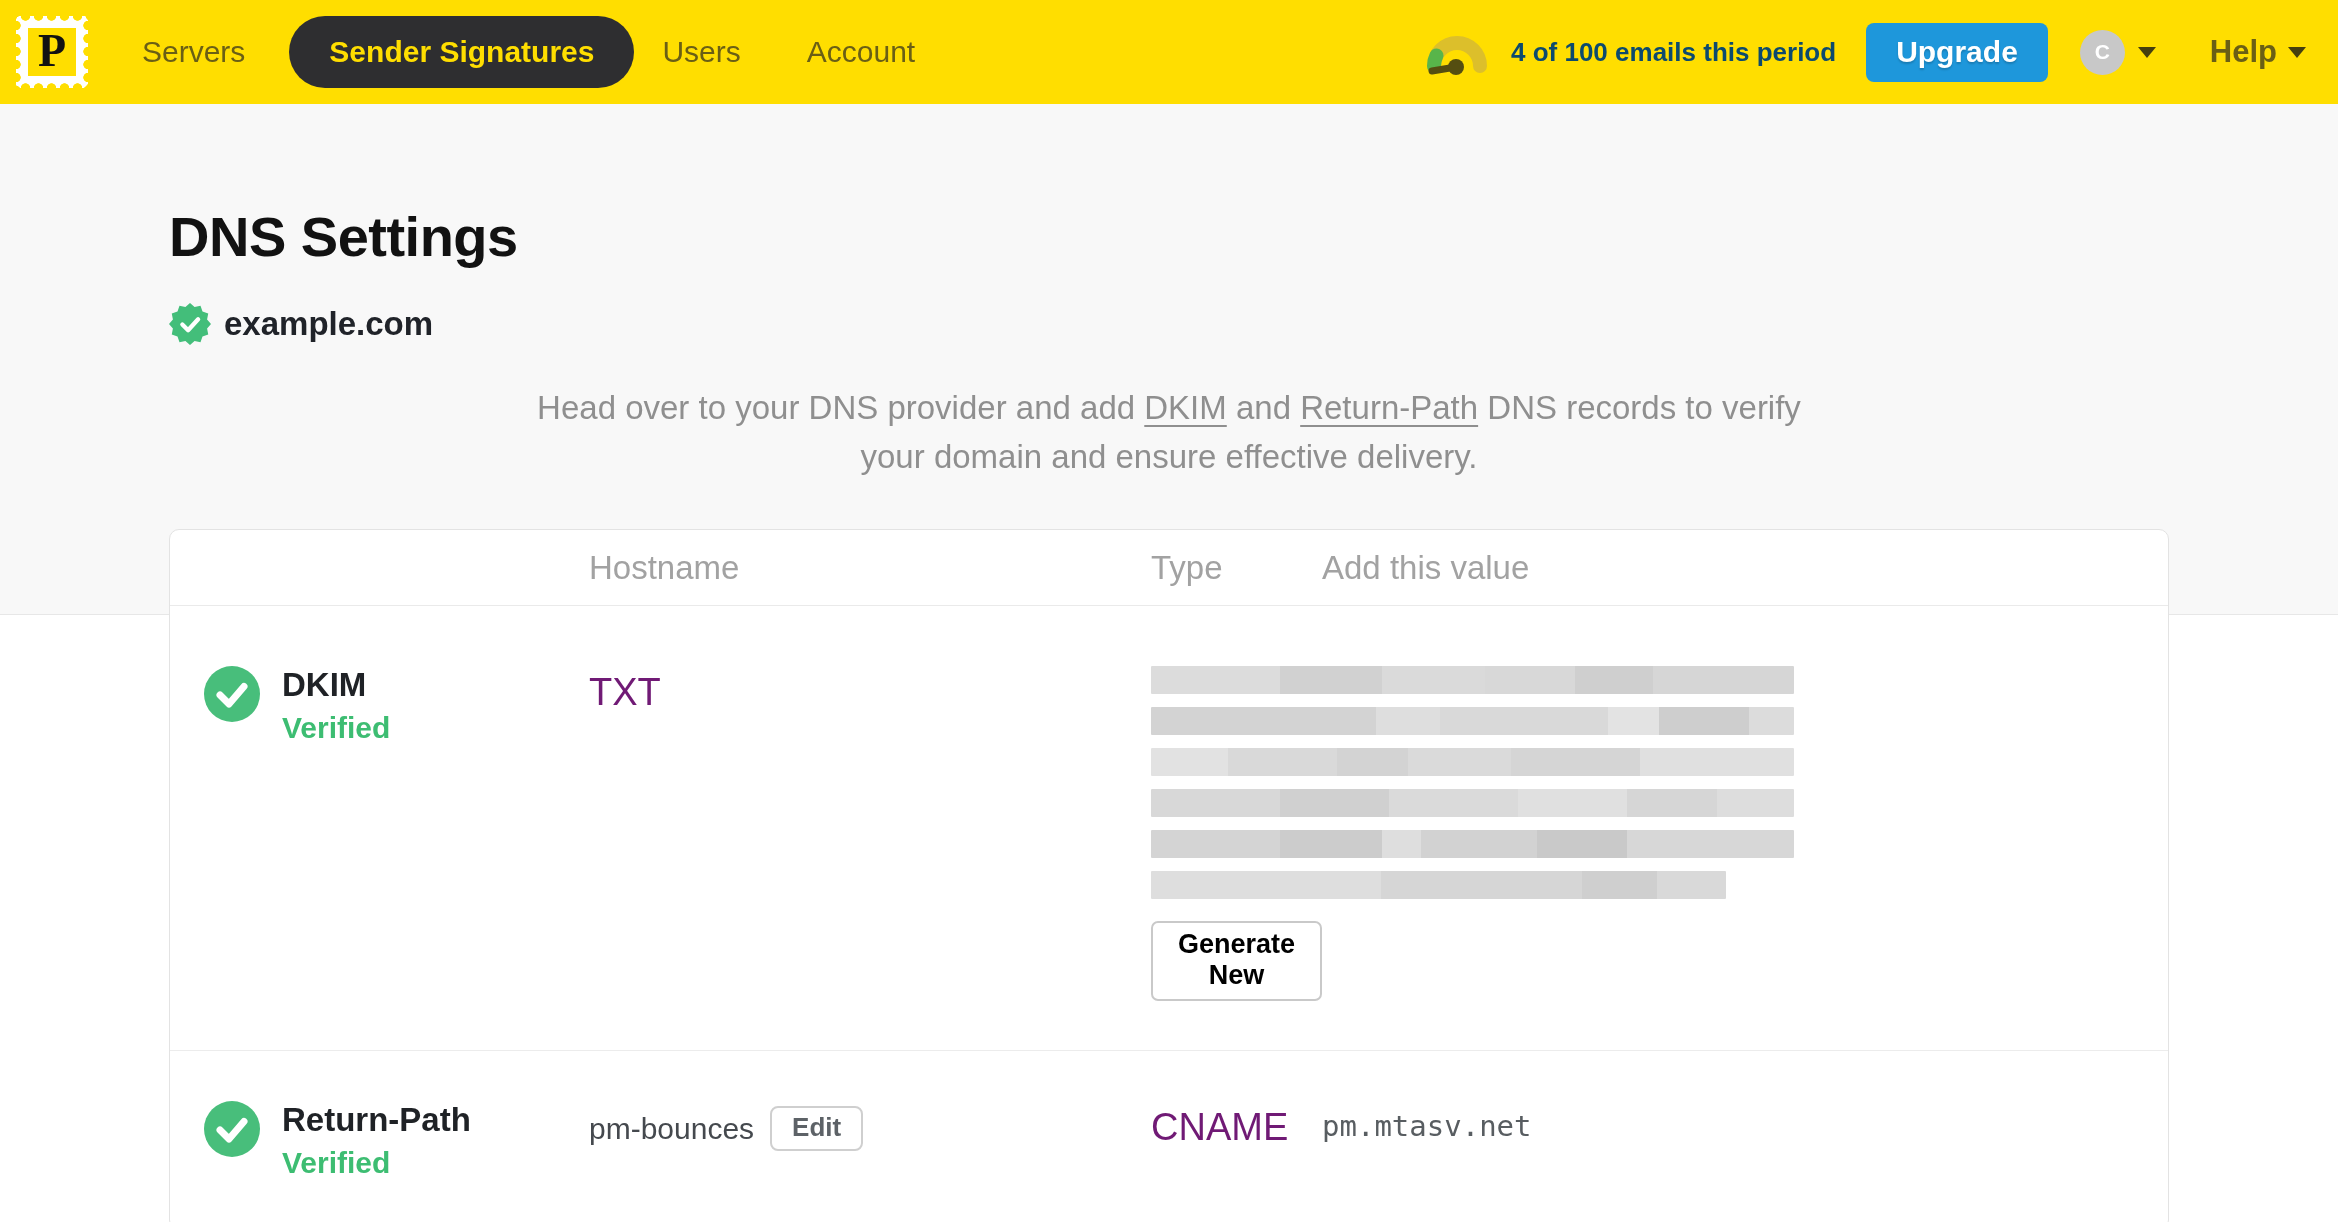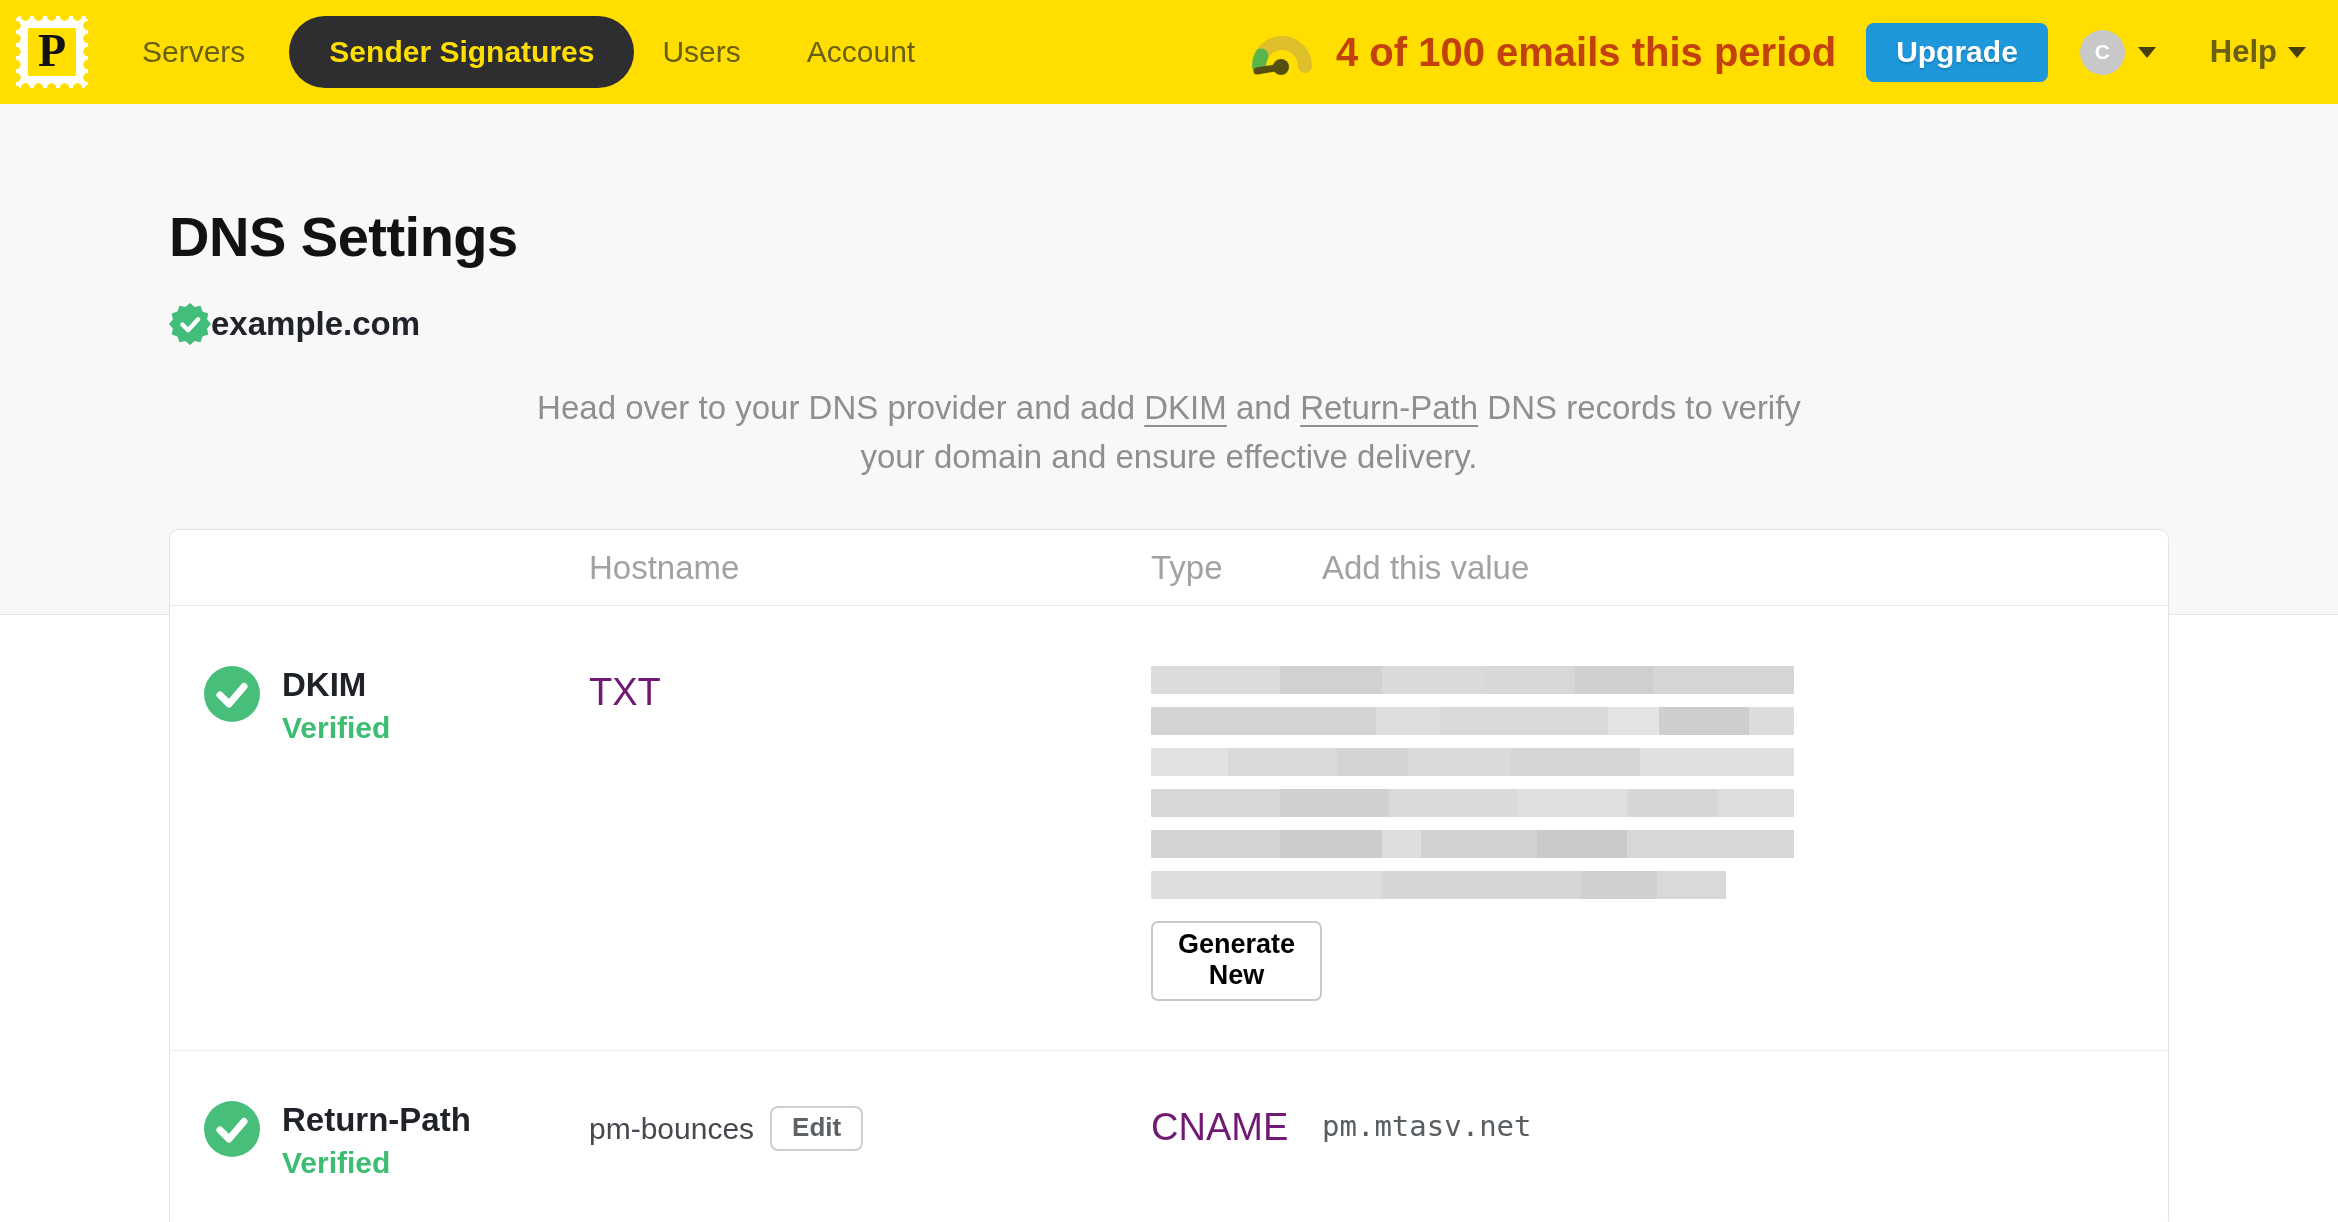--- a/index.html
+++ b/index.html
@@ -42,21 +42,21 @@
     margin-left:44px; background:#2E2E30; color:#FFDE00;
     border-radius:37px; padding:19px 40px; font-size:30px; font-weight:700;
     cursor:pointer; white-space:nowrap;
   }
   .nav-users    { margin-left:28px; }
   .nav-account  { margin-left:66px; }
 
   .top-right { margin-left:auto; display:flex; align-items:center; }
   .gauge { width:62px; height:50px; flex:0 0 auto; }
   .usage {
-    margin-left:24px; font-size:40px; font-weight:700; color:#c2410c;
+    margin-left:24px; font-size:26px; font-weight:700; color:#0c4a6e;
     white-space:nowrap;
   }
   .upgrade-btn {
     margin-left:30px; background:#1E97DB; color:#fff;
     font-family:"Liberation Sans", sans-serif;
     font-size:30px; font-weight:700; border:none; border-radius:8px;
     padding:12px 30px 13px; cursor:pointer;
     text-shadow:0 2px 2px rgba(0,0,0,.18);
     text-align:right;
   }
@@ -83,21 +83,21 @@
   .full-rule {
     position:absolute; top:510px; left:0; right:0;
     border-top:1px solid #E7E7E7; z-index:0;
   }
   .container { position:relative; z-index:1; width:2000px; margin:0 auto; }
 
   .page-title {
     padding-top:100px; font-size:56px; font-weight:700;
     color:#121212; letter-spacing:-0.5px;
   }
-  .domain-row { margin-top:34px; display:flex; align-items:center; }
+  .domain-row { margin-top:34px; display:flex; align-items:center; gap:13px; }
   .seal { width:42px; height:42px; flex:0 0 auto; }
   .domain-name { font-size:33px; font-weight:700; color:#202329; }
 
   .lede {
     margin:38px auto 0; max-width:1270px; text-align:center;
     font-size:33px; line-height:49px; color:#8F8F8F;
   }
   .lede a {
     color:#8F8F8F; text-decoration:underline;
     text-underline-offset:6px; text-decoration-thickness:2px; cursor:pointer;

